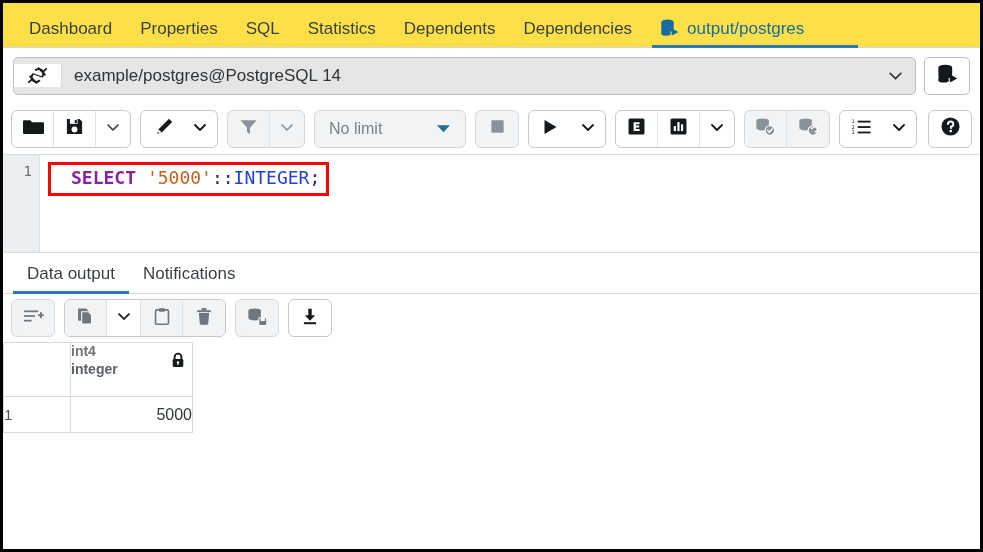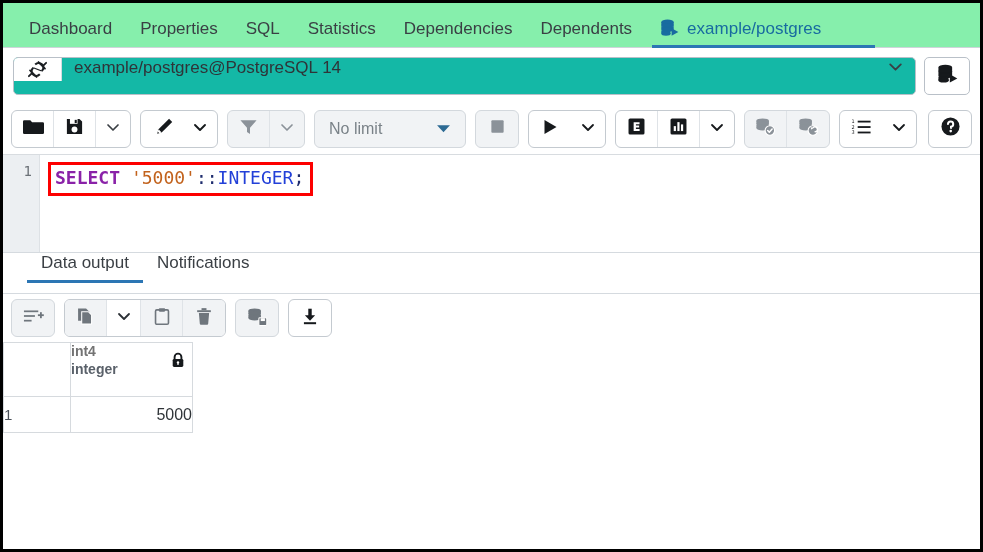--- a/index.html
+++ b/index.html
@@ -15,21 +15,21 @@
     background: #ffffff;
     border: 3px solid #000000;
     overflow: hidden;
   }
 
   
   .objtabs {
     display: flex;
     align-items: flex-end;
     height: 45px;
-    background: #86efac;
+    background: #fde047;
     border-bottom: 1px solid #cfd4da;
     padding-left: 12px;
     position: relative;
     white-space: nowrap;
   }
   .objtab {
     font-size: 17px;
     color: #3a3f44;
     padding: 0 14px 10px 14px;
     line-height: 1;
@@ -55,27 +55,27 @@
   .connbar {
     display: flex;
     align-items: center;
     height: 55px;
     background: #ffffff;
     padding: 0 10px;
     gap: 8px;
   }
   .conn-left {
     display: flex;
-    align-items: flex-start;
+    align-items: center;
     border: 1px solid #b9c0c8;
     border-radius: 5px;
     height: 38px;
     flex: 1 1 auto;
     overflow: hidden;
-    background: #14b8a6;
+    background: #e5e5e5;
   }
   .conn-icon-cell {
     width: 48px;
     display: flex; align-items: center; justify-content: center;
     border-right: 1px solid #d6dbe0;
     background: #fff;
   }
   .conn-text {
     flex: 1 1 auto;
     display: flex; align-items: center;
@@ -185,36 +185,36 @@
     flex: 1;
     padding: 7px 0 0 8px;
     font-family: "DejaVu Sans Mono", monospace;
     font-size: 18px;
     line-height: 1.35;
     white-space: pre;
   }
   .code .hl {
     display: inline-block;
     border: 3px solid #fd0000;
-    padding: 1px 6px 3px 4px;
+    padding: 1px 6px 3px 20px;
     background: #ffffff;
   }
   .kw  { color: #8a22a8; font-weight: bold; }
   .str { color: #c2621c; }
   .op  { color: #1f2d6e; }
   .typ { color: #2340d8; }
   .semi{ color: #1f2d6e; }
 
   
   .otabs {
     display: flex;
-    align-items: flex-start;
+    align-items: flex-end;
     height: 42px;
     background: #ffffff;
-    padding-left: 24px;
+    padding-left: 10px;
     border-bottom: 1px solid #d5dadf;
     border-top: 1px solid #d5dadf;
   }
   .otab {
     font-size: 17px;
     color: #3a3f44;
     padding: 0 14px 9px 14px;
     position: relative;
     cursor: pointer;
   }
@@ -295,39 +295,39 @@
     <div class="objtab">
       <span>Properties</span>
     </div>
     <div class="objtab">
       <span>SQL</span>
     </div>
     <div class="objtab">
       <span>Statistics</span>
     </div>
     <div class="objtab">
+      <span>Dependents</span>
+    </div>
+    <div class="objtab">
       <span>Dependencies</span>
-    </div>
-    <div class="objtab">
-      <span>Dependents</span>
     </div>
     <div class="objtab active">
       <span class="dbplay-icon">
         <svg viewBox="0 0 19 18" width="19" height="18">
           <ellipse cx="7.5" cy="3" rx="6.2" ry="2.4" fill="#186ba0"></ellipse>
           <rect x="1.3" y="3" width="12.4" height="3.2" fill="#186ba0"></rect>
           <ellipse cx="7.5" cy="6.4" rx="6.2" ry="2.4" fill="#186ba0"></ellipse>
           <rect x="1.3" y="7.2" width="12.4" height="3.2" fill="#186ba0"></rect>
           <ellipse cx="7.5" cy="10.6" rx="6.2" ry="2.4" fill="#186ba0"></ellipse>
           <rect x="1.3" y="11.4" width="9" height="3" fill="#186ba0"></rect>
           <ellipse cx="6" cy="14.6" rx="4.7" ry="2.2" fill="#186ba0"></ellipse>
           <path d="M11.6 9.2 L18.4 13.0 L11.6 16.8 Z" fill="#186ba0"></path>
         </svg>
       </span>
-      <span>example/postgres</span>
+      <span>output/postgres</span>
     </div>
   </div>
 
   <div class="connbar">
     <div class="conn-left">
       <div class="conn-icon-cell">
         <svg viewBox="0 0 24 24" width="23" height="23">
           <g stroke="#1b1f23" stroke-width="1.9" fill="none" stroke-linecap="round">
             <path d="M6.0 16.0 L3.0 19.0"></path>
             <path d="M18.0 8.0 L21.0 5.0"></path>

